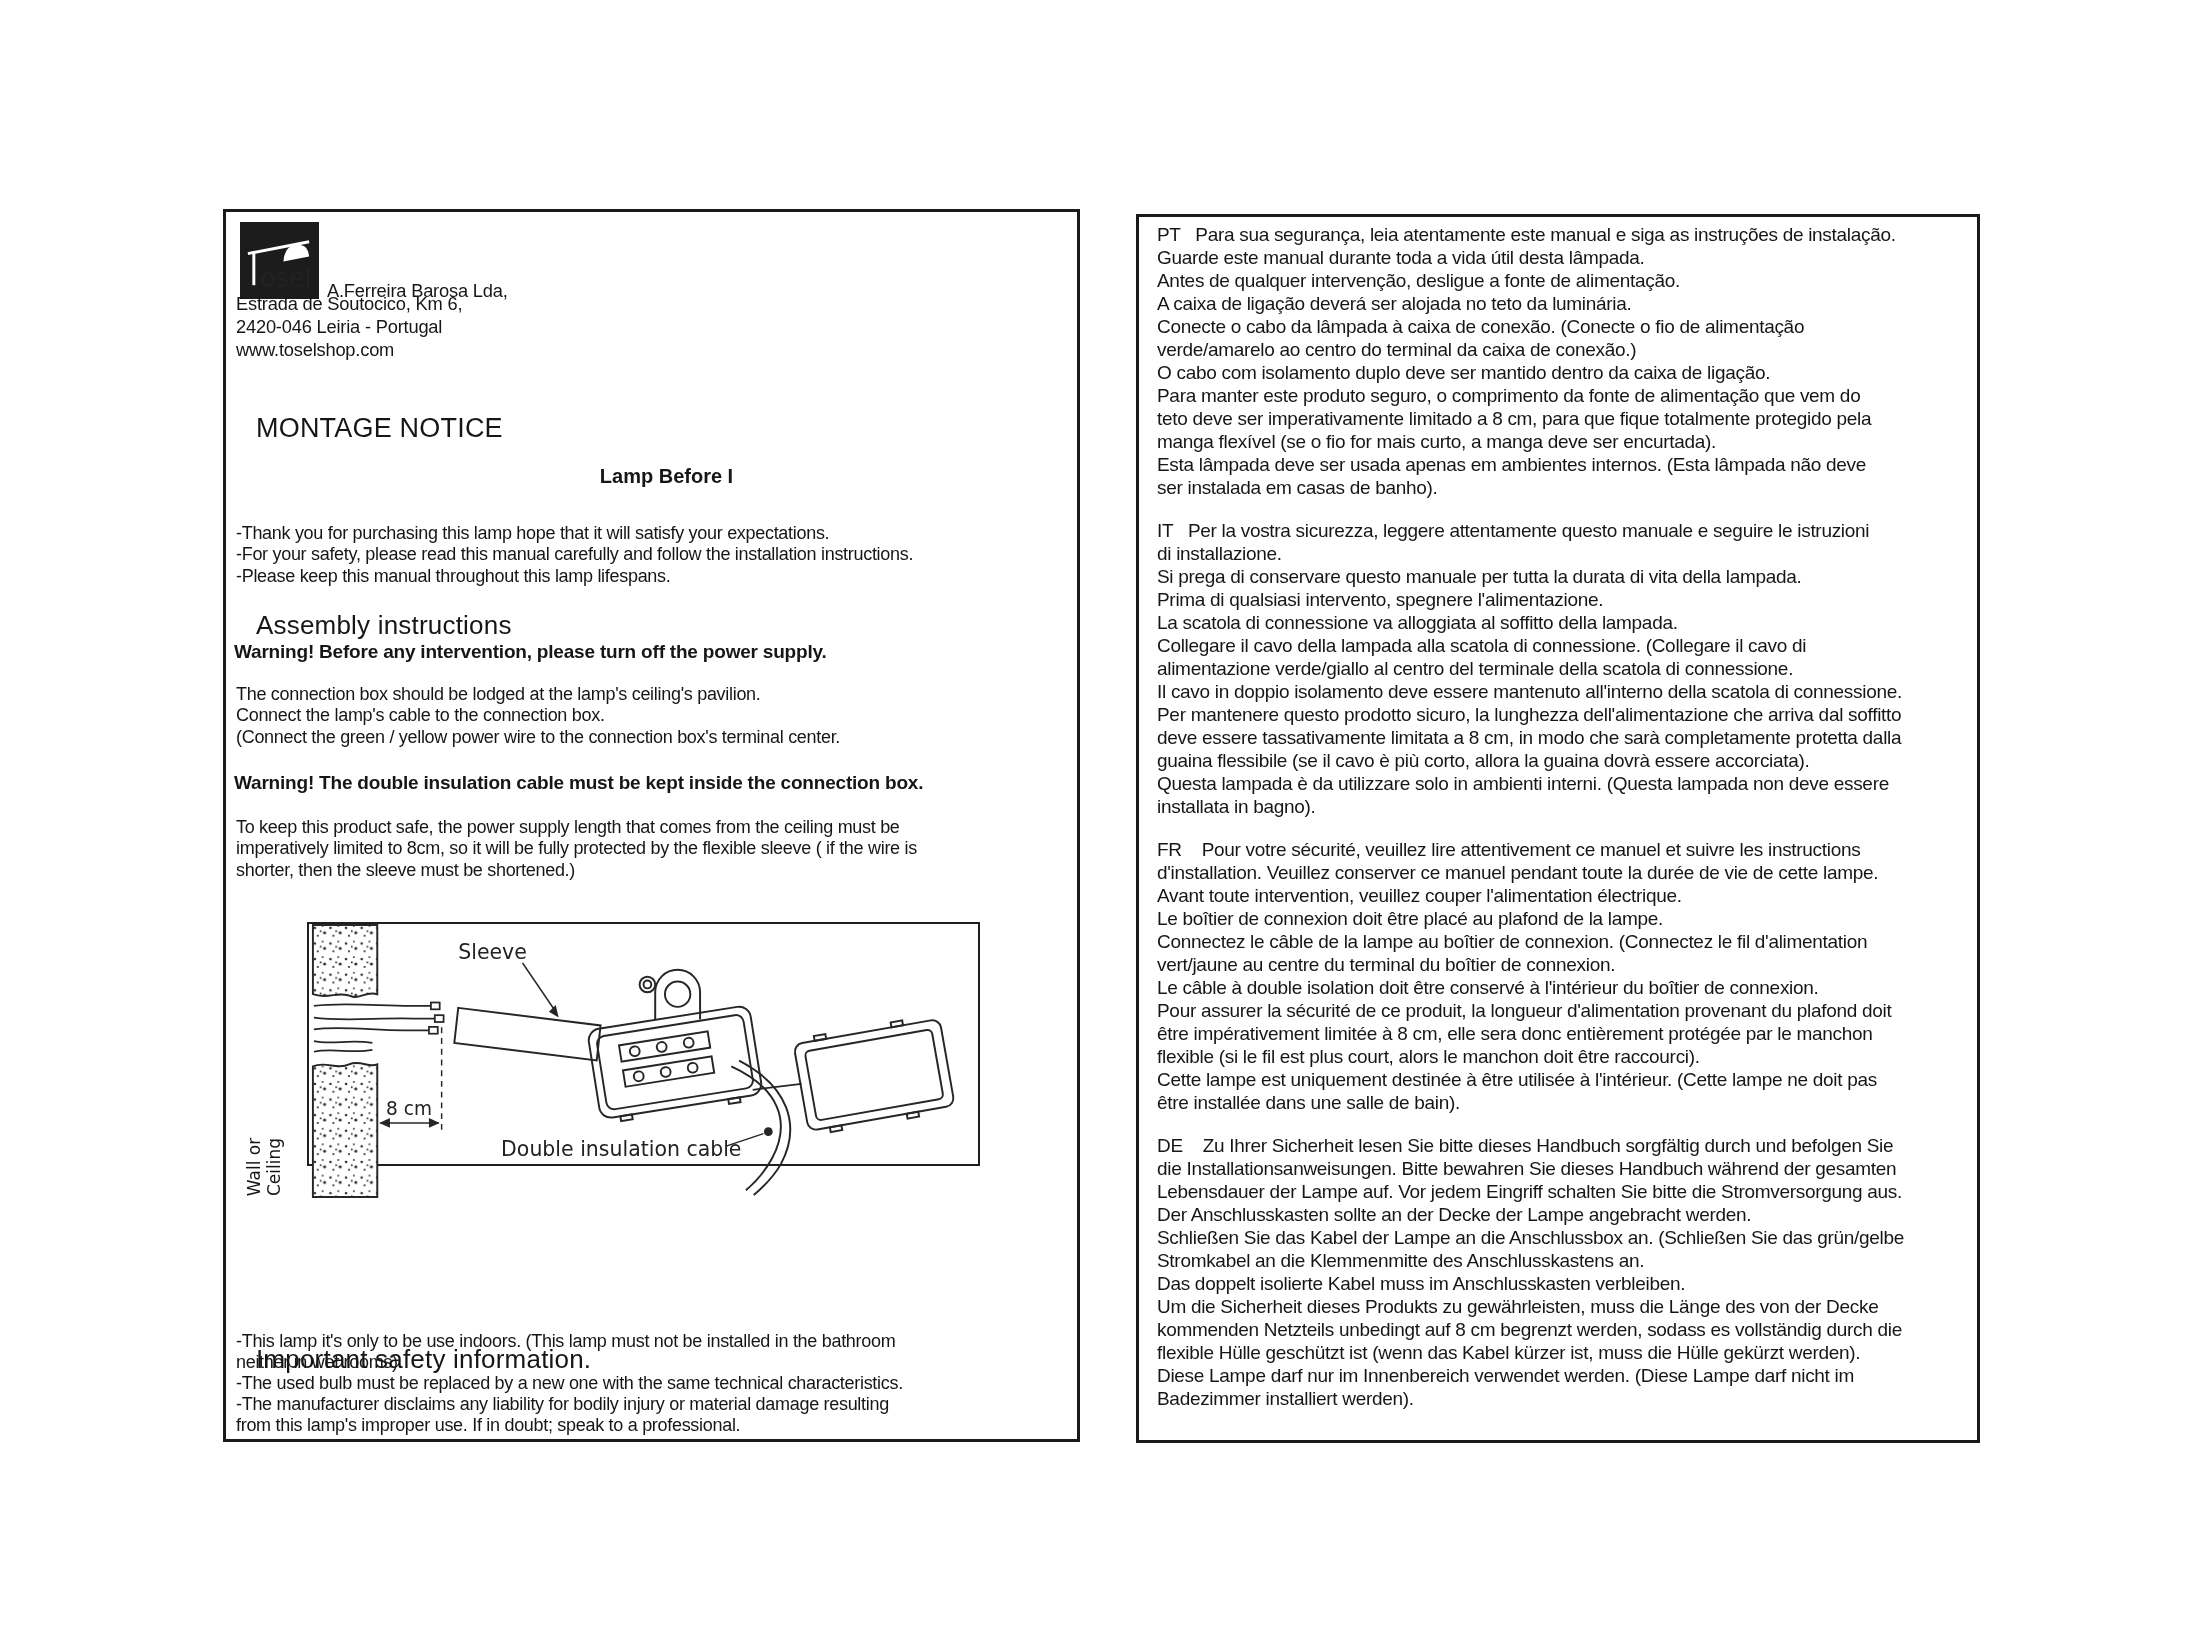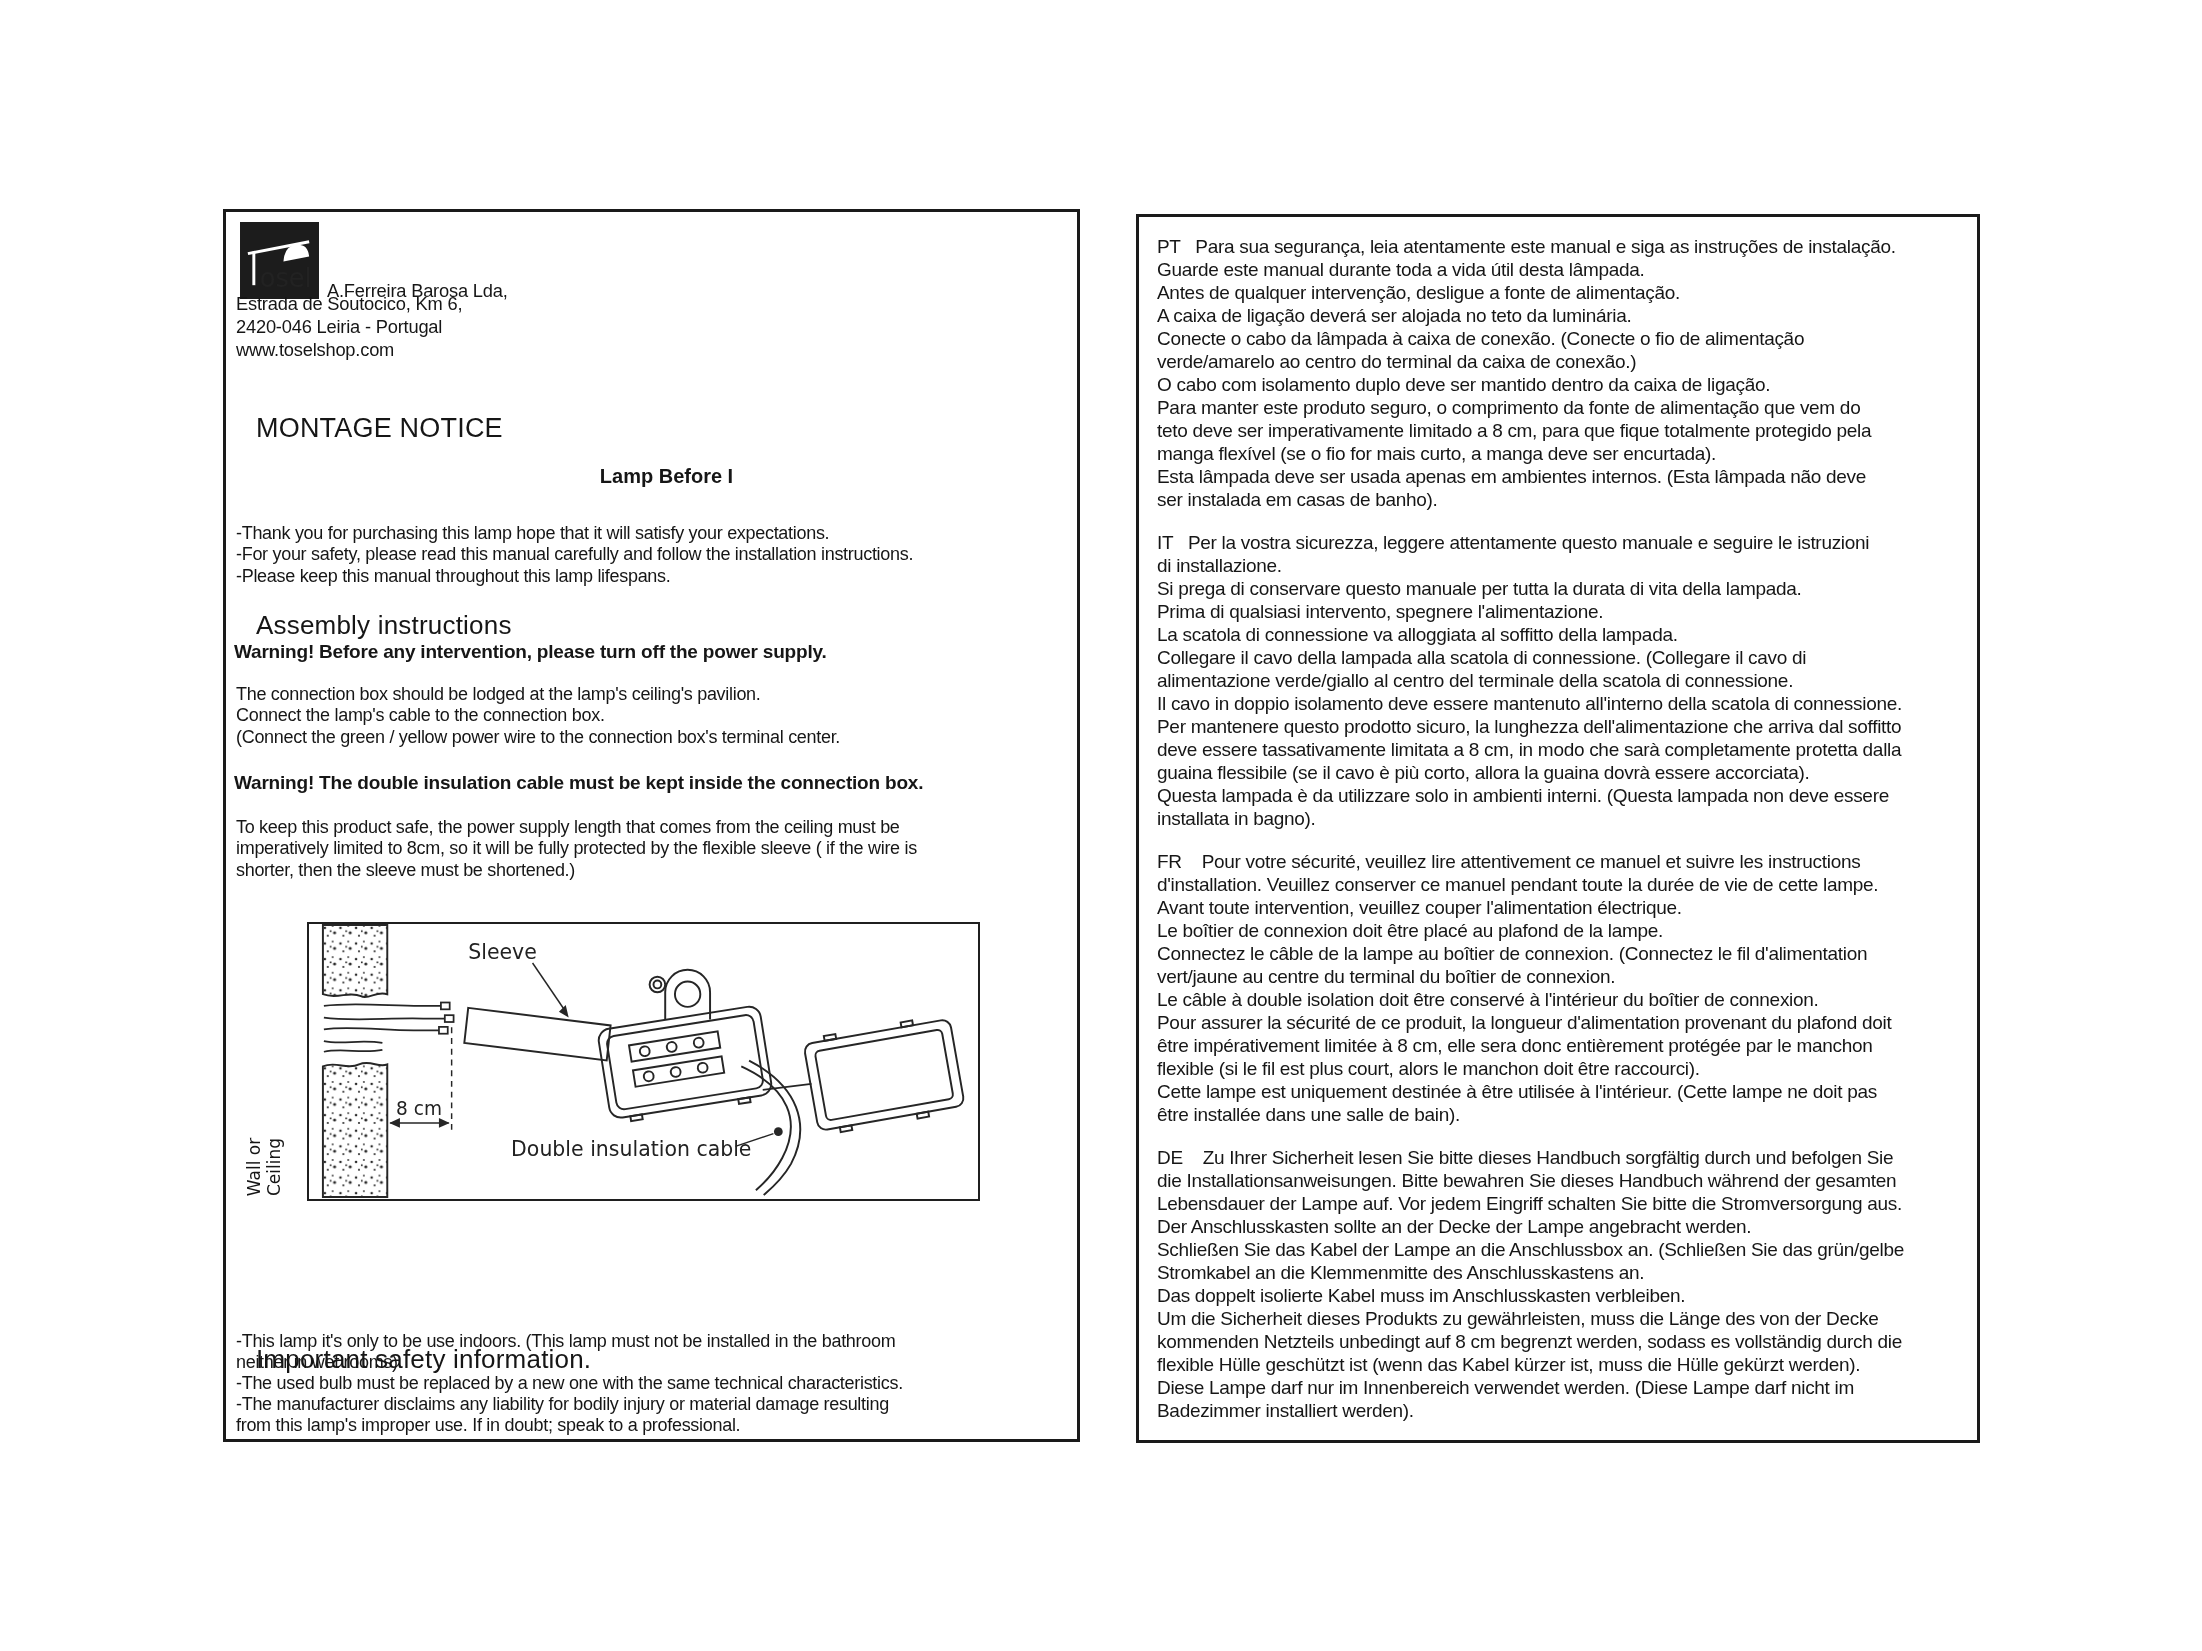--- a/index.html
+++ b/index.html
@@ -14,25 +14,25 @@
   .addr{font-size:18.3px;line-height:23px;letter-spacing:-0.2px;white-space:pre-wrap;}
   #logo-box{left:14px;top:10px;width:79px;height:77px;}
   #montage-title{top:201px;font-size:27px;}
   #lamp-class{left:30px;right:0;top:253px;text-align:center;font-size:20px;font-weight:bold;}
   #intro{left:10px;top:311px;}
   #assembly-head{top:398px;}
   #warning1{left:8px;top:429px;}
   #connection{left:10px;top:472px;}
   #warning2{left:8px;top:560px;}
   #keepsafe{left:10px;top:605px;}
-  #diagram-frame{left:81px;top:710px;width:673px;height:279px;border:2px solid #1f1f1f;box-sizing:border-box;padding-left:10px;}
+  #diagram-frame{left:81px;top:710px;width:673px;height:244px;border:2px solid #1f1f1f;box-sizing:border-box;}
   #wall-label{left:-16px;top:933px;width:111px;height:44px;transform:rotate(-90deg);font-size:17px;line-height:20px;text-align:center;white-space:pre-wrap;font-family:"DejaVu Sans",sans-serif;}
   #safety-head{top:1132px;}
   #safety{left:10px;top:1119px;line-height:21px;}
-  #right-inner{position:absolute;left:0;top:0;right:0;bottom:0;padding:18px 16px 0 18px;}
+  #right-inner{position:absolute;left:0;top:0;right:0;bottom:0;padding:6px 16px 0 18px;}
   #right-inner p{margin:0 0 20px 0;font-size:19px;line-height:23px;letter-spacing:-0.3px;white-space:pre-wrap;}
   svg text{font-family:"DejaVu Sans",sans-serif;fill:#222;stroke:none;}
 </style>
 </head>
 <body>
 
 <div class="page" id="page-left">
 
   <div class="abs" id="logo-box">
     <svg width="79" height="77" viewBox="0 0 80 78">

